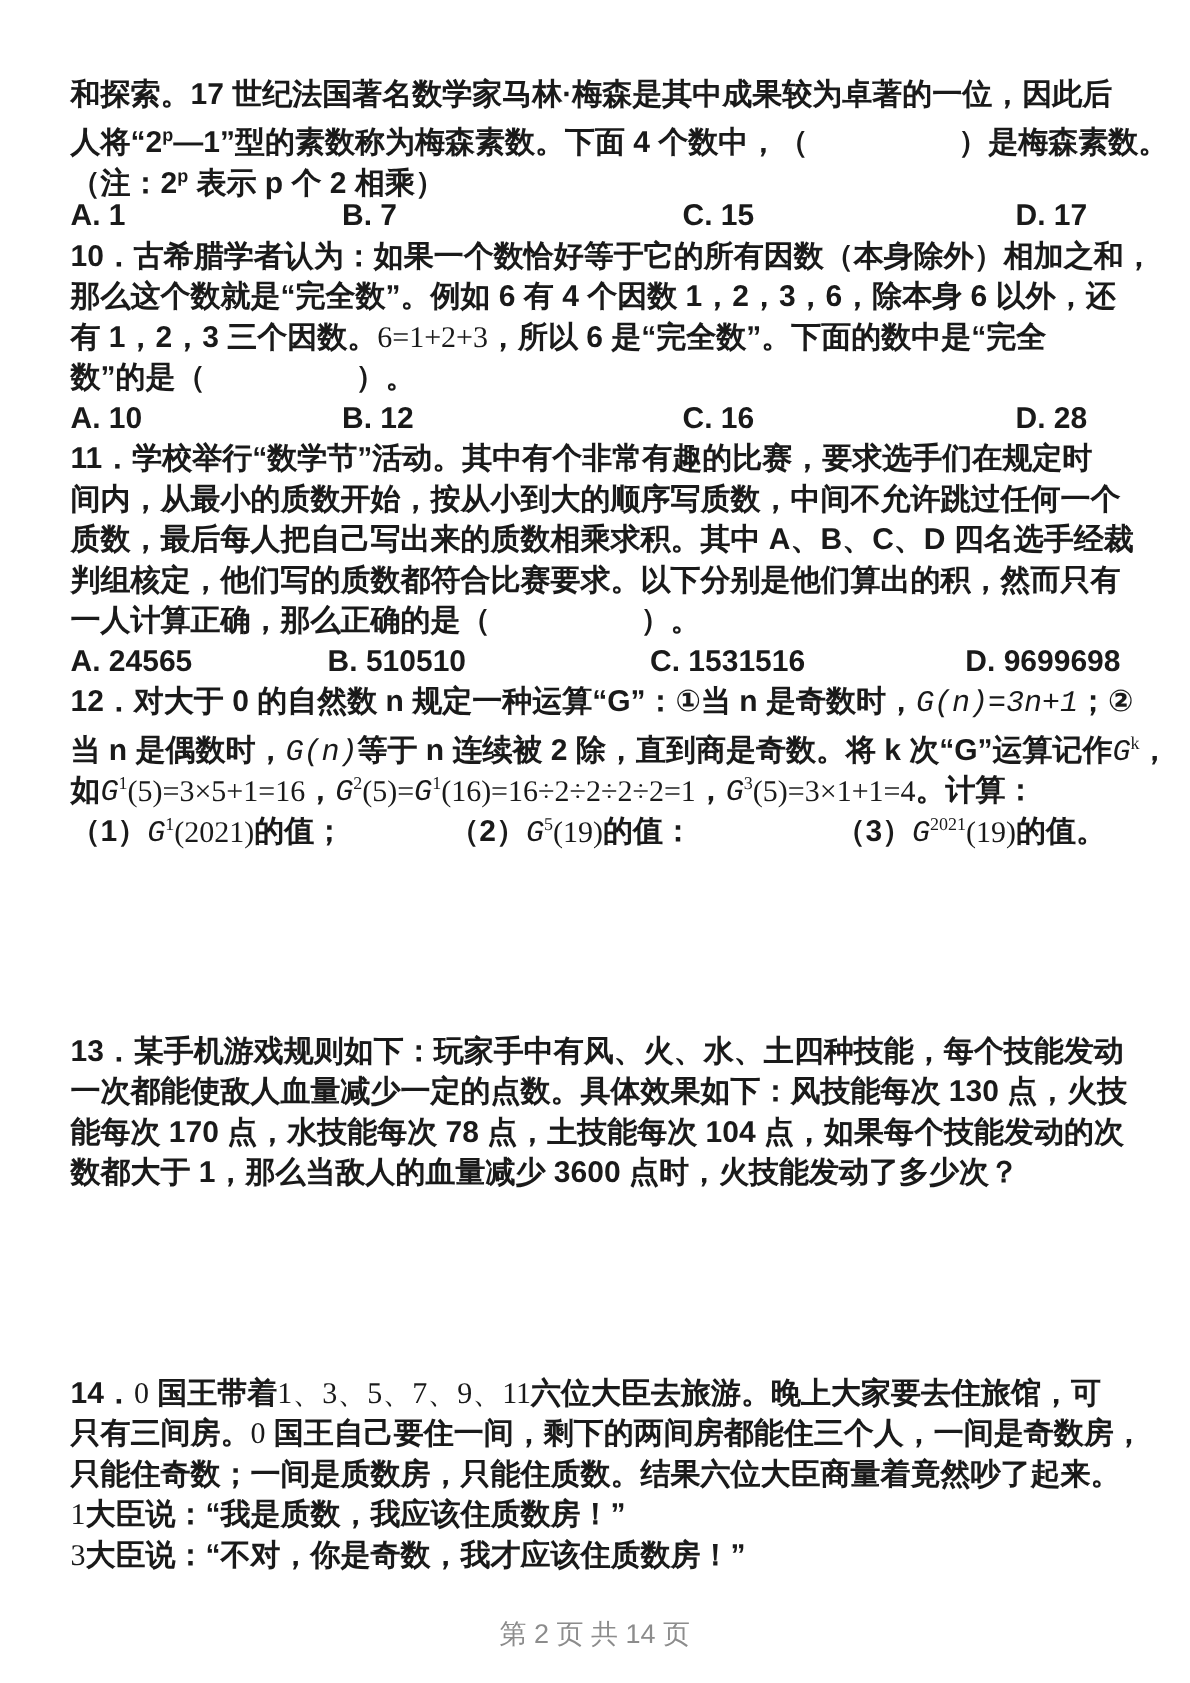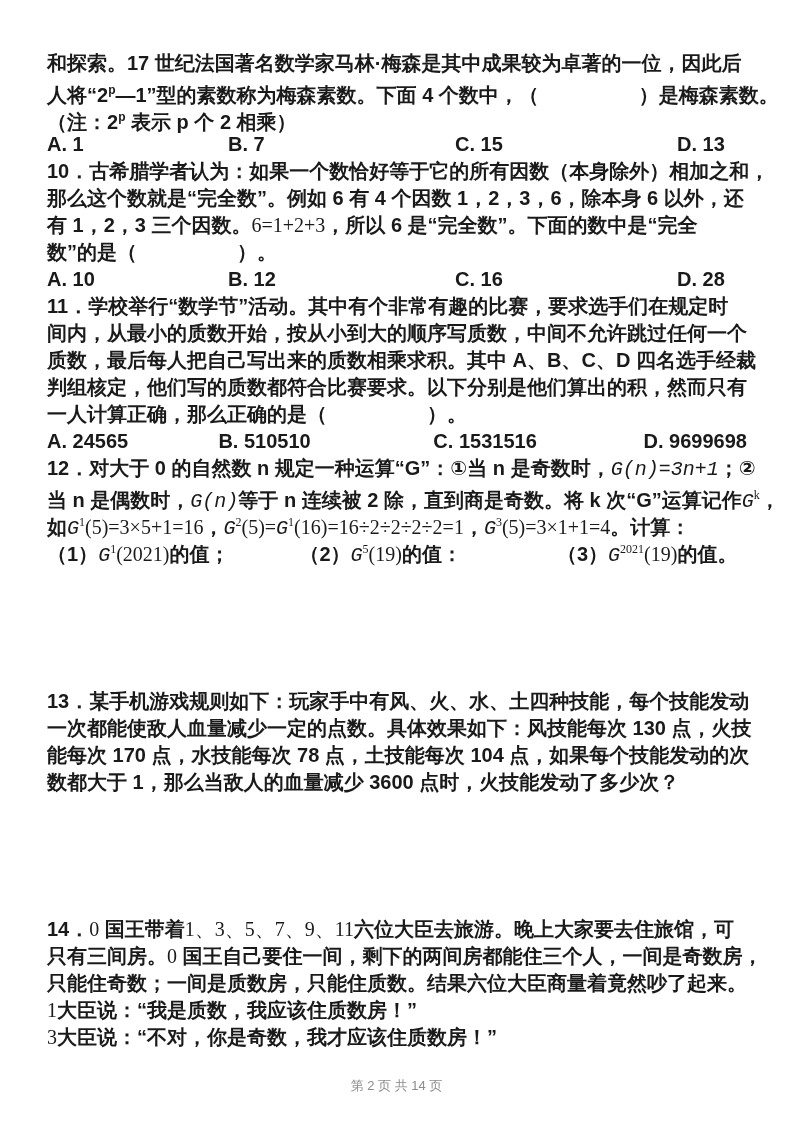--- a/index.html
+++ b/index.html
@@ -14,36 +14,36 @@
   .num {font-family:"Liberation Serif","DejaVu Serif",serif;font-weight:400;}
   .gap70 {display:inline-block;width:70px;}
   .gap95 {display:inline-block;width:95px;}
   .gap100{display:inline-block;width:100px;}
   .optrow{display:flex;justify-content:space-between;}
   .o1{width:181px;}.o2{width:227px;}.o3{width:222px;}.o4{flex:1;}
   .section-line{margin-top:-8px;height:24px;line-height:24px;}
   .spacer-a{height:125px;}
   .spacer-b{height:120px;}
   .footer{position:absolute;left:0;top:1077px;width:793px;text-align:center;
-          font-size:13px;color:#8c8c8c;font-weight:400;}
+          font-size:18px;color:#8c8c8c;font-weight:400;}
 </style>
 </head>
 <body>
 
 <div class="page">
   <div class="content">
 
     <div class="line">和探索。17 世纪法国著名数学家马林·梅森是其中成果较为卓著的一位，因此后</div>
     <div class="line"><span>人将“2</span><span class="sup">p</span><span>—1”型的素数称为梅森素数。下面 4 个数中，（</span><span class="gap100"></span><span>）是梅森素数。</span></div>
     <div class="line"><span>（注：2</span><span class="sup">p</span><span> 表示 p 个 2 相乘）</span></div>
     <div class="line optrow">
       <span class="o1">A. 1</span>
       <span class="o2">B. 7</span>
       <span class="o3">C. 15</span>
-      <span class="o4">D. 13</span>
+      <span class="o4">D. 17</span>
     </div>
 
     <div class="line">10．古希腊学者认为：如果一个数恰好等于它的所有因数（本身除外）相加之和，</div>
     <div class="line">那么这个数就是“完全数”。例如 6 有 4 个因数 1，2，3，6，除本身 6 以外，还</div>
     <div class="line"><span>有 1，2，3 三个因数。</span><span class="m">6=1+2+3</span><span>，所以 6 是“完全数”。下面的数中是“完全</span></div>
     <div class="line"><span>数”的是（</span><span class="gap100"></span><span>）。</span></div>
     <div class="line optrow">
       <span class="o1">A. 10</span>
       <span class="o2">B. 12</span>
       <span class="o3">C. 16</span>

